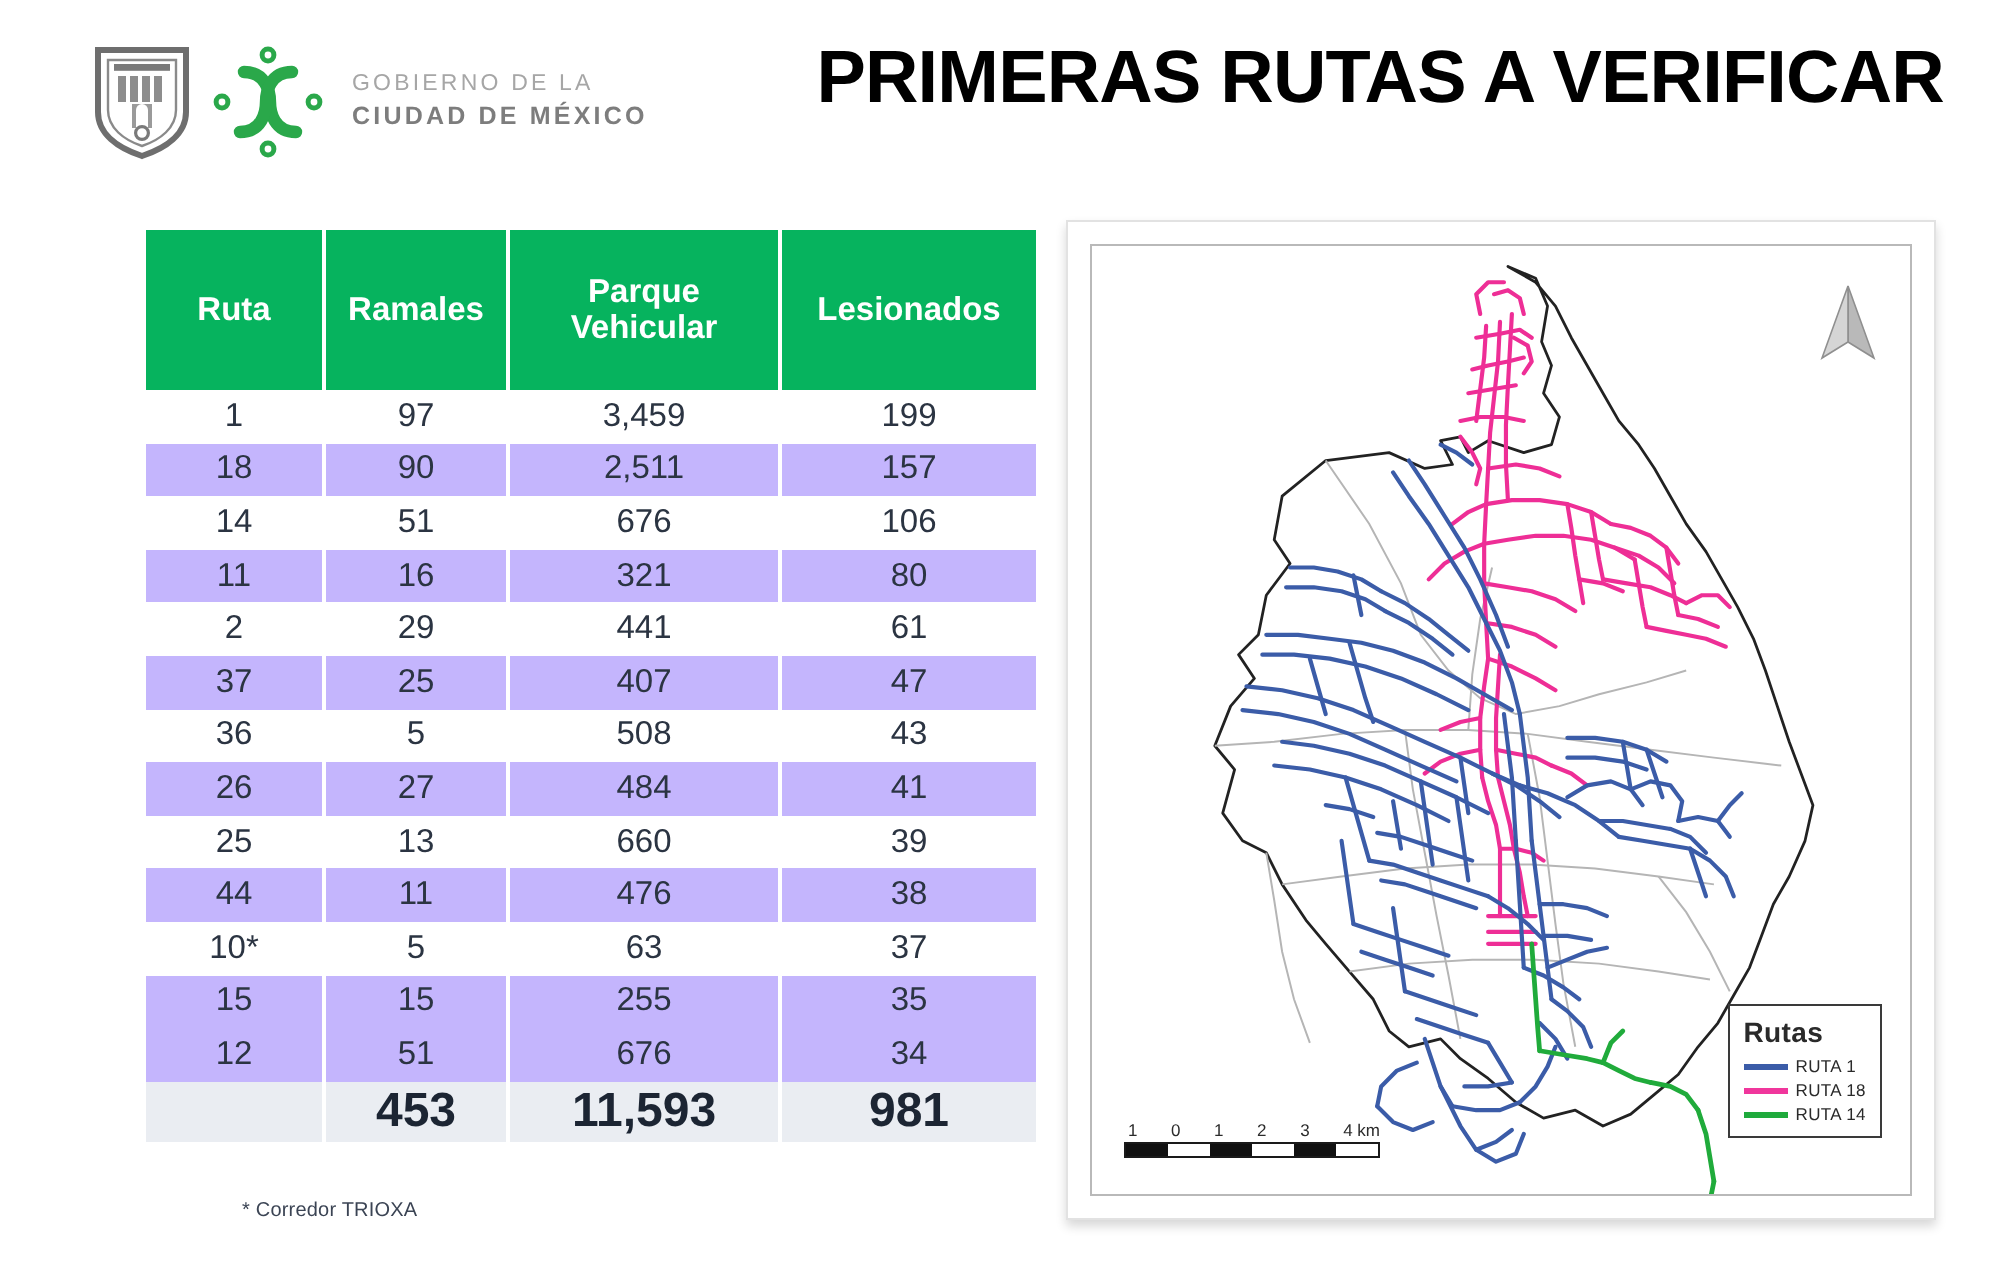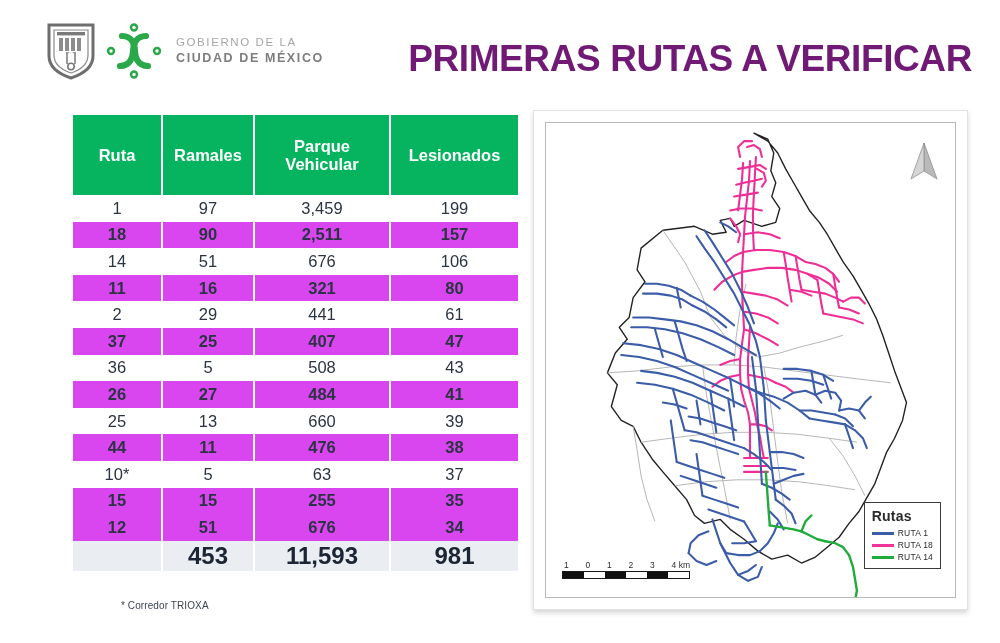--- a/index.html
+++ b/index.html
@@ -47,25 +47,25 @@
   .brand-line2 {
     font-size: 12.5px;
     font-weight: 700;
     color: #7d7d7d;
     display: block;
     margin-top: 2px;
   }
   .page-title {
     position: absolute;
     right: 28px;
-    top: 38px;
+    top: 18px;
     font-size: 37px;
     font-weight: 700;
     letter-spacing: -0.4px;
-    color: #701a75;
+    color: #000000;
     white-space: nowrap;
   }
 
   
   .table-wrap {
     position: absolute;
     left: 73px;
     top: 115px;
     width: 445px;
   }
@@ -91,21 +91,21 @@
   table.data td {
     font-size: 16.5px;
     font-weight: 400;
     color: #2b3442;
     text-align: center;
     height: 26.6px;
     padding: 0;
     border-right: 2px solid #ffffff;
   }
   table.data td:last-child { border-right: none; }
-  table.data tbody tr.alt td { background: #d946ef; font-weight: bold; }
+  table.data tbody tr.alt td { background: #c4b5fd; }
   table.data tbody tr.plain td { background: #ffffff; }
   table.data tbody tr.total td {
     background: #eaedf2;
     font-weight: 700;
     font-size: 24px;
     height: 30px;
     color: #1c2533;
   }
   .col-ruta   { width: 90px; }
   .col-ram    { width: 92px; }

